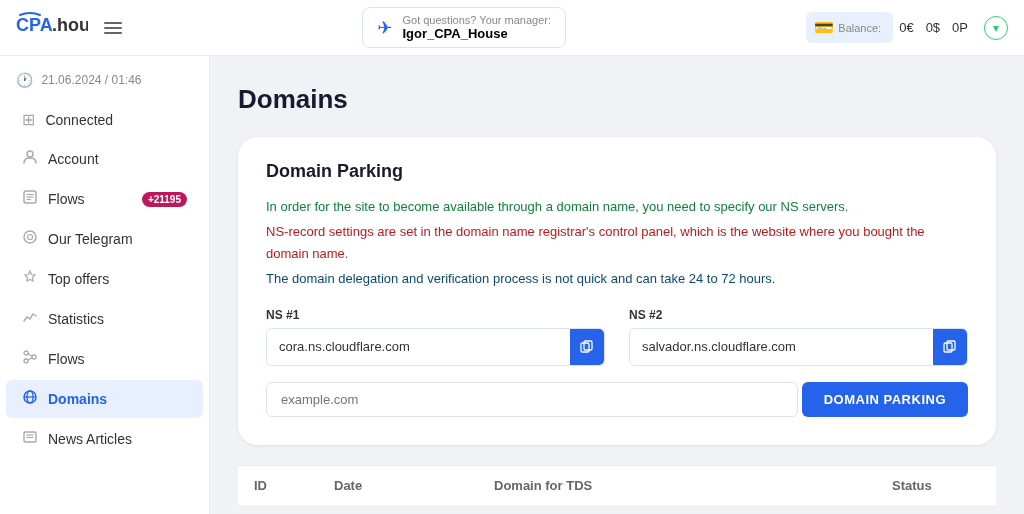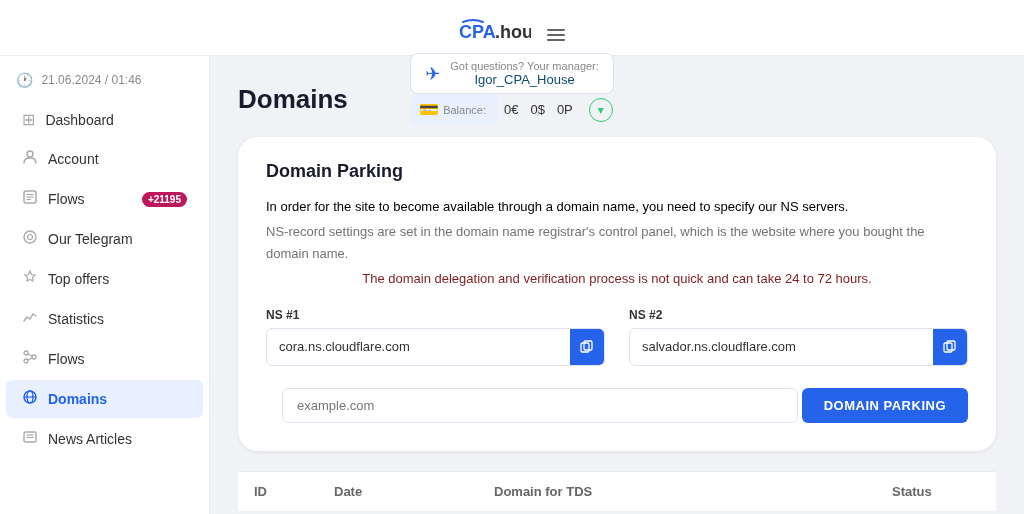--- a/index.html
+++ b/index.html
@@ -2,35 +2,35 @@
 <html><head>
   <meta charset="utf-8">
   <style>
     * { box-sizing: border-box; margin: 0; padding: 0; }
     body { font-family: -apple-system, BlinkMacSystemFont, 'Segoe UI', sans-serif; background: #f0f2f5; display: flex; flex-direction: column; height: 514px; overflow: hidden; }
 
     
     .topbar {
       display: flex; align-items: center; justify-content: space-between;
       background: #fff; border-bottom: 1px solid #e8eaed; height: 56px;
-      padding: 16px 16px; flex-shrink: 0; z-index: 10; flex-direction: column;
+      padding: 3px 16px; flex-shrink: 0; z-index: 10;
     }
     .topbar-left { display: flex; align-items: center; gap: 16px; }
     .logo { display: flex; align-items: center; gap: 2px; }
     .hamburger { cursor: pointer; display: flex; flex-direction: column; gap: 3px; }
     .hamburger span { display: block; width: 18px; height: 2px; background: #666; border-radius: 2px; }
 
     .manager-box {
       display: flex; align-items: center; gap: 10px;
       border: 1px solid #dce3ef; border-radius: 8px;
       padding: 6px 14px; background: #fff; cursor: pointer;
     }
     .manager-icon { color: #2563eb; font-size: 18px; }
     .manager-text { font-size: 11px; color: #888; }
-    .manager-name { font-size: 13px; color: #0c4a6e; font-weight: 400; text-align: center; }
+    .manager-name { font-size: 13px; color: #000000; font-weight: 700; }
 
     .topbar-right { display: flex; align-items: center; gap: 16px; }
     .balance-box { display: flex; align-items: center; gap: 6px; font-size: 13px; }
     .balance-label { font-size: 11px; color: #888; margin-right: 4px; }
     .balance-wallet { background: #e8f0fe; border-radius: 6px; padding: 6px 8px; display: flex; align-items: center; gap: 4px; }
     .balance-wallet-icon { color: #2563eb; font-size: 16px; }
     .balance-amount { font-size: 13px; color: #333; font-weight: 500; }
     .balance-amounts { display: flex; align-items: center; gap: 12px; }
     .expand-btn { background: none; border: 1px solid #2ecc71; border-radius: 50%; width: 24px; height: 24px; display: flex; align-items: center; justify-content: center; cursor: pointer; color: #2ecc71; font-size: 12px; }
 
@@ -60,35 +60,35 @@
     
     .main { flex: 1; overflow-y: auto; padding: 28px 28px 0; }
     .page-title { font-size: 26px; font-weight: 700; color: #1a1a2e; margin-bottom: 22px; }
 
     
     .card {
       background: #fff; border-radius: 20px; padding: 24px 28px 28px;
       box-shadow: 0 1px 4px rgba(0,0,0,0.07); margin-bottom: 20px;
     }
     .card-title { font-size: 18px; font-weight: 700; color: #1a1a2e; margin-bottom: 14px; }
-    .card-desc { font-size: 13px; color: #000000; line-height: 1.65; margin-bottom: 4px; }
-    .card-desc.highlight { color: #737373; }
-    .card-desc.orange { color: #7f1d1d; text-align: center; }
-
-    .ns-row { display: flex; gap: 24px; margin-top: 18px; margin-bottom: 22px; }
+    .card-desc { font-size: 13px; color: #15803d; line-height: 1.65; margin-bottom: 4px; }
+    .card-desc.highlight { color: #b91c1c; }
+    .card-desc.orange { color: #0c4a6e; }
+
+    .ns-row { display: flex; gap: 24px; margin-top: 18px; margin-bottom: 16px; }
     .ns-group { flex: 1; }
     .ns-label { font-size: 12px; font-weight: 600; color: #333; margin-bottom: 6px; }
     .ns-input-wrap { display: flex; border: 1px solid #dce3ef; border-radius: 6px; overflow: hidden; background: #fff; }
     .ns-input { flex: 1; border: none; outline: none; padding: 8px 12px; font-size: 13px; color: #333; background: transparent; }
     .ns-copy-btn {
       background: #2563eb; border: none; cursor: pointer;
       padding: 0 10px; height: 36px; display: flex; align-items: center; justify-content: center; color: #fff; font-size: 14px;
     }
 
-    .domain-row { display: flex; gap: 4px; align-items: center; margin-left: 16px; }
+    .domain-row { display: flex; gap: 4px; align-items: center; }
     .domain-input { flex: 1; border: 1px solid #dce3ef; border-radius: 6px; padding: 9px 14px; font-size: 13px; color: #aaa; outline: none; }
     .domain-btn {
       background: #2563eb; color: #fff; border: none; border-radius: 6px;
       padding: 10px 22px; font-size: 13px; font-weight: 700; cursor: pointer;
       letter-spacing: 0.5px; white-space: nowrap;
     }
 
     
     .table-header {
       background: #fff; border-radius: 0; padding: 12px 0;
@@ -153,21 +153,21 @@
 <div class="layout">
 
   <div class="sidebar">
     <div class="sidebar-datetime">
       <span class="icon">🕐</span>
       <span>21.06.2024 / 01:46</span>
     </div>
 
     <div class="sidebar-item">
       <span class="icon">⊞</span>
-      <span>Dashboard</span>
+      <span>Connected</span>
     </div>
     <div class="sidebar-item">
       <span class="icon">
         <svg width="16" height="16" viewBox="0 0 16 16" fill="none">
             <circle cx="8" cy="5" r="3" stroke="#aaa" stroke-width="1.5"></circle>
             <path d="M2 14c0-3.3 2.7-5 6-5s6 1.7 6 5" stroke="#aaa" stroke-width="1.5" stroke-linecap="round"></path>
           </svg>
       </span>
       <span>Account</span>
     </div>

